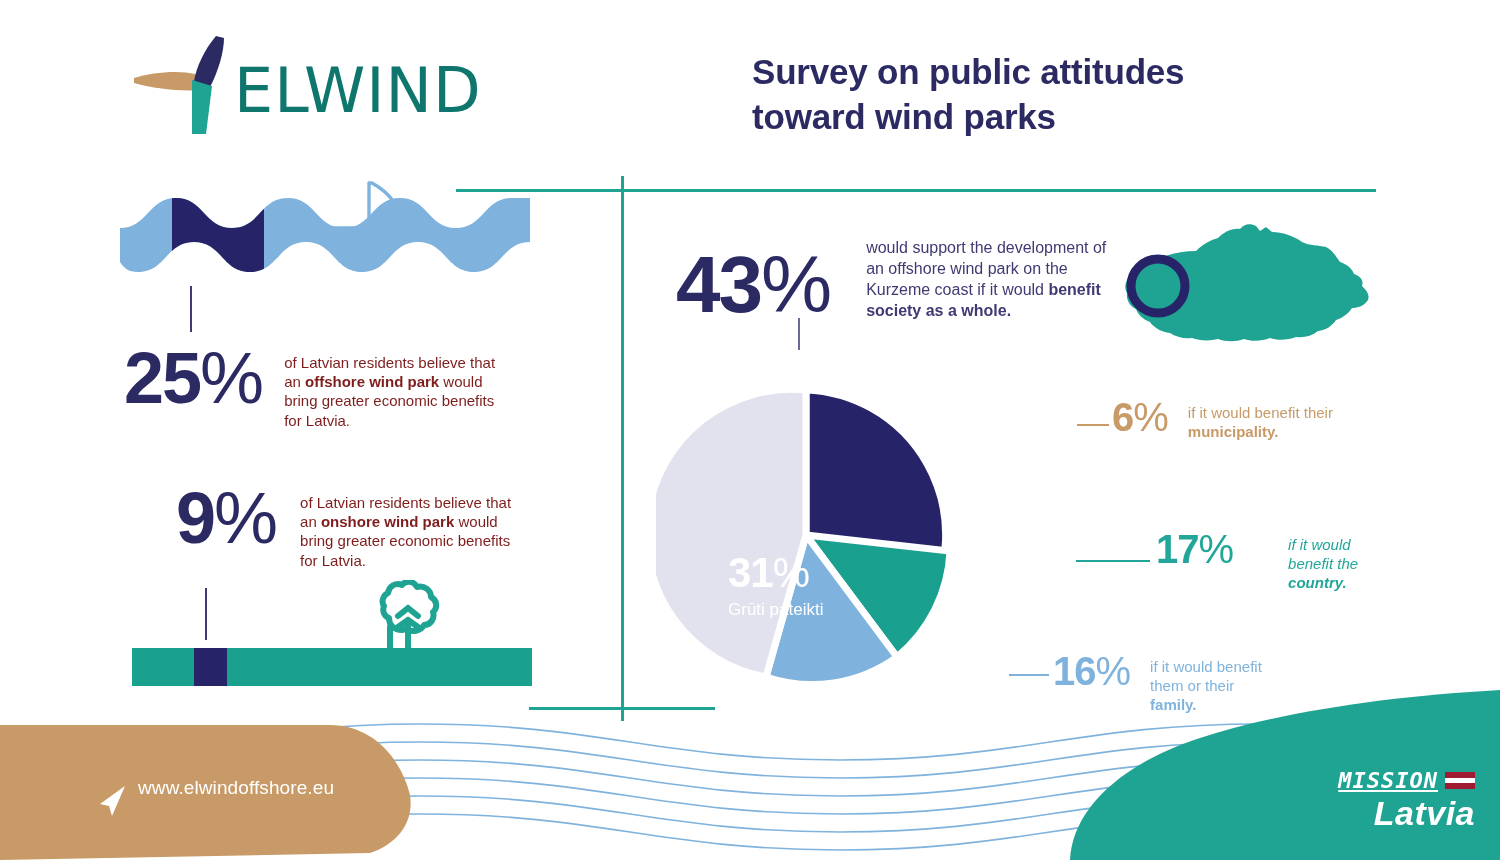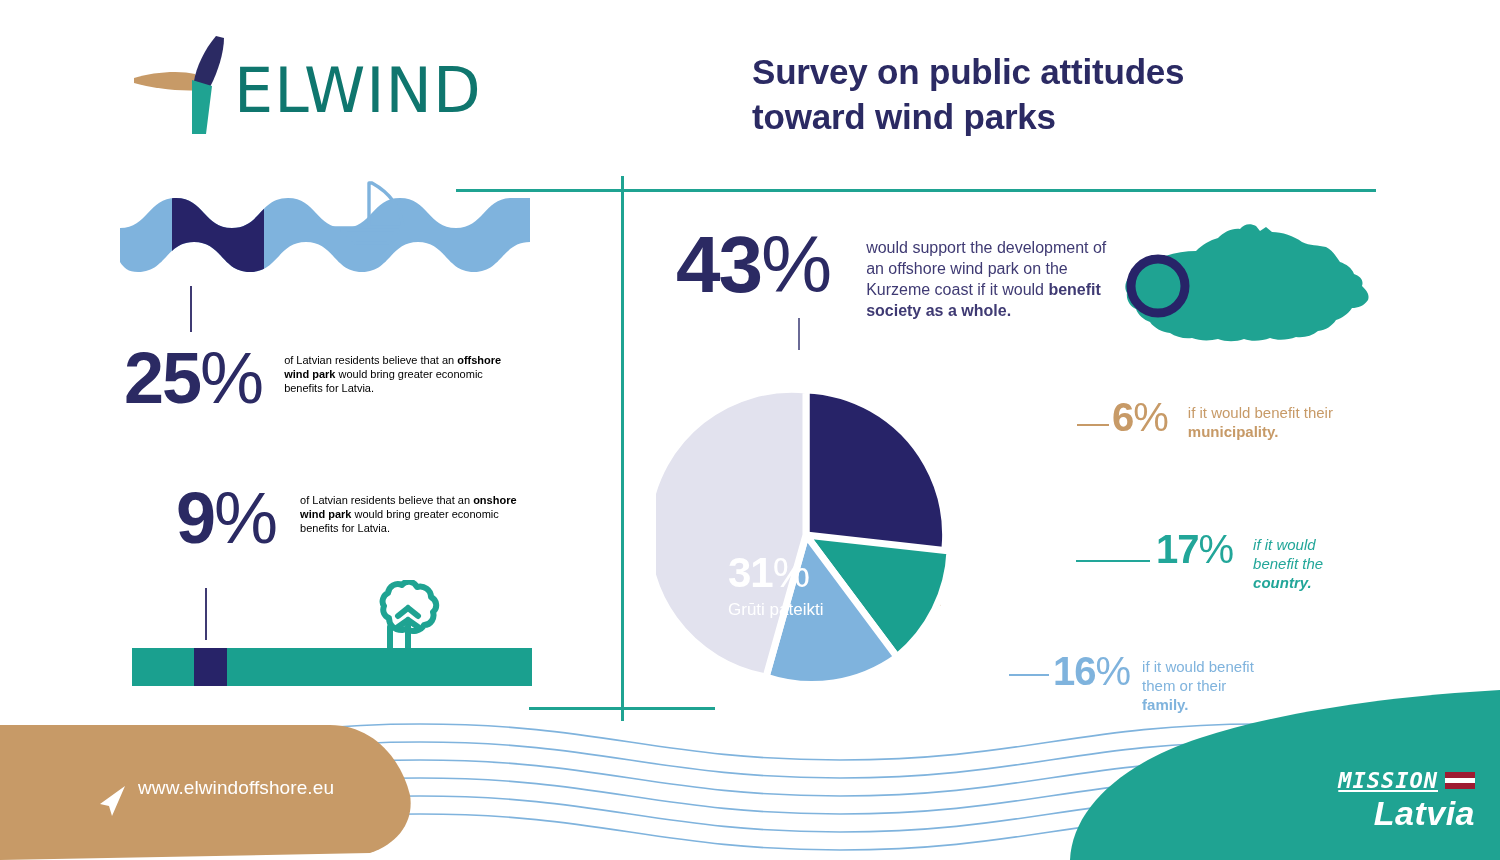--- a/index.html
+++ b/index.html
@@ -39,34 +39,34 @@
   #leader-25 { position: absolute; left: 190px; top: 286px; width: 2px; height: 46px; background: #3f3a73; }
 
   
   .stat { position: absolute; display: flex; align-items: flex-start; }
   .stat .big {
     font-size: 72px; font-weight: bold; color: #2b2a63;
     line-height: 0.95; letter-spacing: -2px; white-space: nowrap;
   }
   .stat .big .pct { font-weight: 400; }
   .stat .desc {
-    font-size: 11px; line-height: 1.28; color: #000000; padding-top: 9px;
+    font-size: 15px; line-height: 1.28; color: #7f1d1d; padding-top: 9px;
   }
   .stat .desc b { font-weight: bold; }
   #stat-25 { left: 124px; top: 344px; }
   #stat-25 .desc { margin-left: 22px; width: 222px; }
   #stat-9  { left: 176px; top: 484px; }
   #stat-9 .desc { margin-left: 24px; width: 226px; }
 
   
   #land-graphic { position: absolute; left: 132px; top: 580px; width: 400px; height: 110px; }
   #leader-9 { position: absolute; left: 205px; top: 588px; width: 2px; height: 52px; background: #3f3a73; }
 
   
-  #stat-43 { position: absolute; left: 676px; top: 228px; display: flex; align-items: flex-start; }
+  #stat-43 { position: absolute; left: 676px; top: 228px; display: flex; align-items: flex-end; }
   #stat-43 .big {
     font-size: 80px; font-weight: bold; color: #2b2a63;
     line-height: 0.92; letter-spacing: -2px;
   }
   #stat-43 .big .pct { font-weight: 400; }
   #stat-43 .desc {
     margin-left: 36px; width: 244px; padding-top: 9px;
     font-size: 16px; line-height: 1.32; color: #3f3a73;
   }
   #stat-43 .desc b { font-weight: bold; }
@@ -86,24 +86,24 @@
   .legend { position: absolute; display: flex; align-items: flex-start; }
   .legend .num {
     font-size: 40px; font-weight: bold; line-height: 0.95;
     letter-spacing: -1px; white-space: nowrap;
   }
   .legend .num .pct { font-weight: 400; }
   .legend .txt { font-size: 15px; line-height: 1.26; padding-top: 6px; }
   .legend .txt b { font-weight: bold; }
   #legend-6  { left: 1112px; top: 398px; color: #c79a67; }
   #legend-6 .txt  { margin-left: 20px; width: 160px; }
-  #legend-17 { left: 1156px; top: 530px; color: #22a699; }
+  #legend-17 { left: 1156px; top: 530px; color: #22a699; gap: 35px; }
   #legend-17 .txt { margin-left: 20px; width: 110px; font-style: italic; }
   #legend-16 { left: 1053px; top: 652px; color: #7fb3dd; }
-  #legend-16 .txt { margin-left: 12px; width: 120px; }
+  #legend-16 .txt { margin-left: 20px; width: 120px; }
 
   .leader-h { position: absolute; height: 2px; }
   #leader-6  { left: 1077px; top: 424px; width: 32px; background: #c79a67; }
   #leader-17 { left: 1076px; top: 560px; width: 74px; background: #22a699; }
   #leader-16 { left: 1009px; top: 674px; width: 40px; background: #7fb3dd; }
 
   
   #map { position: absolute; left: 1118px; top: 218px; width: 270px; height: 145px; }
 
   

